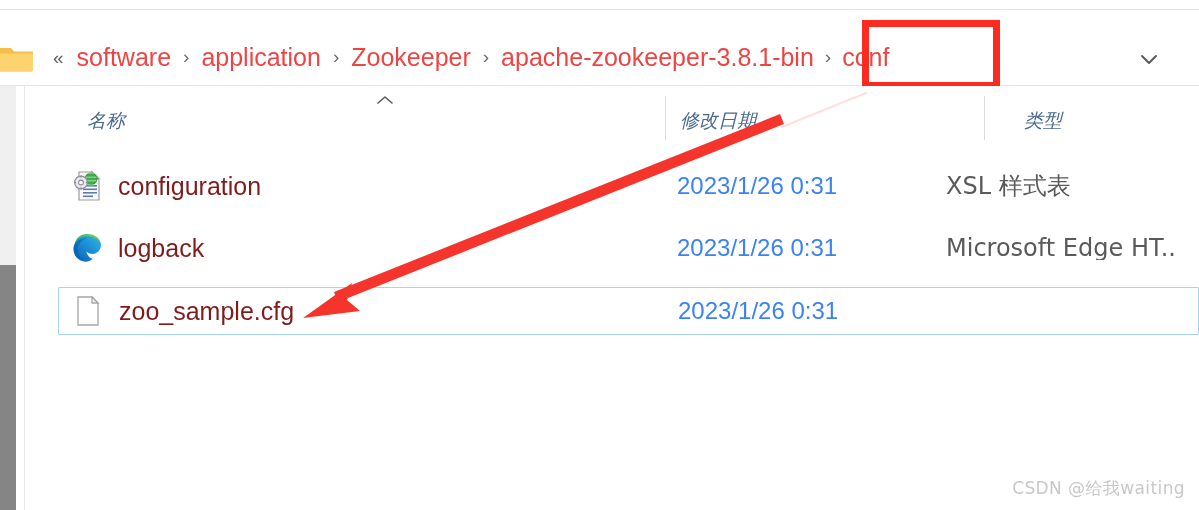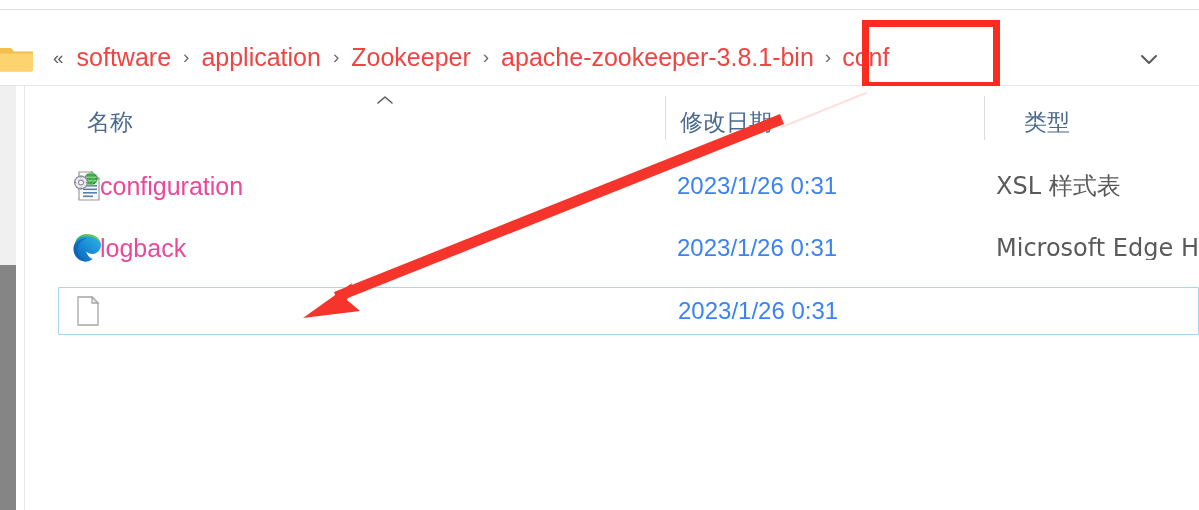--- a/index.html
+++ b/index.html
@@ -144,25 +144,26 @@
   .col-header {
     position: absolute;
     left: 25px;
     top: 86px;
     width: 1174px;
     height: 62px;
     background: #ffffff;
   }
   .col-title {
     position: absolute;
-    font-size: 23px;
+    font-size: 19px;
     color: #4a6a8f;
     font-weight: 400;
     line-height: 1;
     font-family: "DejaVu Sans", "Liberation Sans", sans-serif;
+    font-style: italic;
   }
   .col-title.name { left: 62px; top: 25px; }
   .col-title.date { left: 655px; top: 25px; }
   .col-title.type { left: 999px; top: 25px; }
 
   .col-divider {
     position: absolute;
     top: 10px;
     width: 1px;
     height: 44px;
@@ -209,37 +210,37 @@
     position: absolute;
     left: 13px;
     top: 50%;
     transform: translateY(-50%);
     width: 32px;
     height: 32px;
     display: block;
   }
   .row-name {
     position: absolute;
-    left: 42px;
+    left: 60px;
     font-size: 25px;
-    color: #ec4899;
+    color: #7f1d1d;
     line-height: 1;
     white-space: nowrap;
   }
   .row-date {
     position: absolute;
     left: 619px;
     font-size: 24px;
     color: #3b82f6;
     line-height: 1;
     white-space: nowrap;
   }
   .row-type {
     position: absolute;
-    left: 938px;
+    left: 888px;
     font-size: 24px;
     color: #5a5a5a;
     line-height: 1;
     white-space: nowrap;
     overflow: hidden;
     max-width: 228px;
     font-family: "DejaVu Sans", "Liberation Sans", sans-serif;
   }
 
   
@@ -384,20 +385,21 @@
       <span class="row-type">Microsoft Edge HT...</span>
     </div>
 
     <div class="row r2">
       <span class="row-icon">
         <svg viewBox="0 0 32 32" width="32" height="32">
           <path d="M6 2 h14 l6 6 v22 h-20 z" fill="#ffffff" stroke="#a6a6a6" stroke-width="1.3"></path>
           <path d="M20 2 l6 6 h-6 z" fill="#ededed" stroke="#a6a6a6" stroke-width="1.3"></path>
         </svg>
       </span>
+      <span class="row-name">zoo_sample.cfg</span>
       <span class="row-date">2023/1/26 0:31</span>
     </div>
   </div>
 
   <div class="arrow-layer">
     <svg width="1199" height="510" viewBox="0 0 1199 510">
       <defs>
         <linearGradient id="tailFade" x1="1" y1="0" x2="0" y2="1" gradientUnits="userSpaceOnUse">
           <stop offset="0" stop-color="#f5342b" stop-opacity="0.15"></stop>
           <stop offset="1" stop-color="#f5342b" stop-opacity="1"></stop>
@@ -405,14 +407,15 @@
       </defs>
 
       <path d="M866 93 L782 127" stroke="url(#tailFade)" stroke-width="2.4" fill="none" stroke-linecap="round"></path>
 
       <path d="M784 124 L338 302 L334 292 L780 114 Z" fill="#f5342b"></path>
 
       <path d="M303 318 L352 283 L347 300 L360 311 Z" fill="#f5342b"></path>
     </svg>
   </div>
 
+  <div class="watermark">CSDN @给我waiting</div>
 
 </div>
 
 </body></html>

